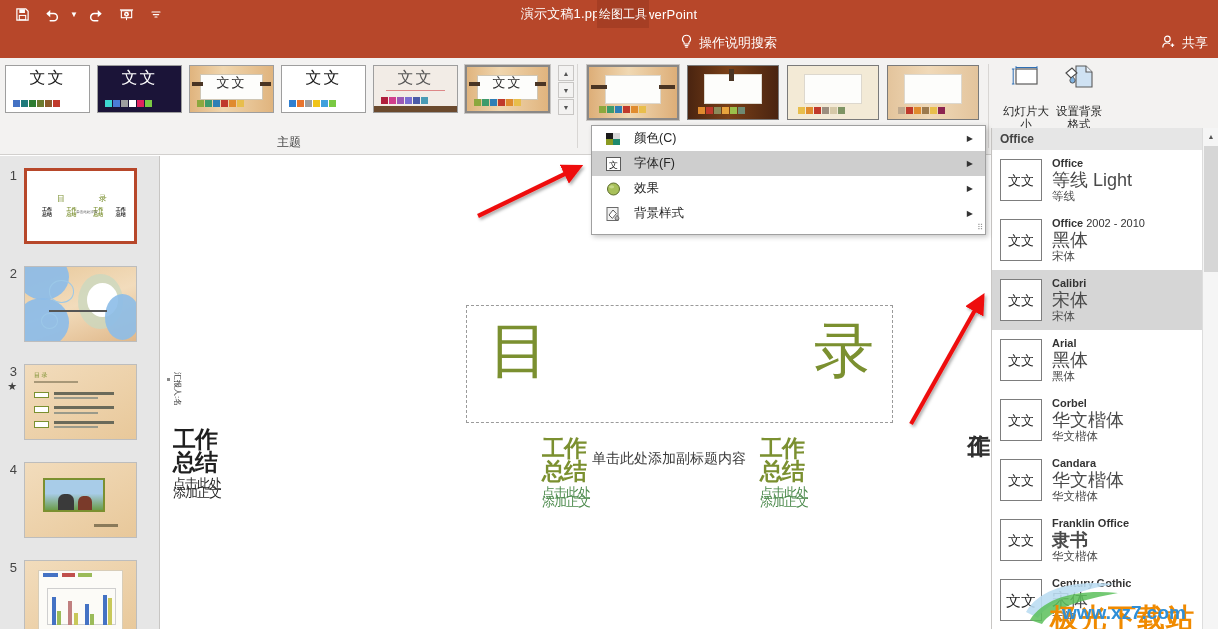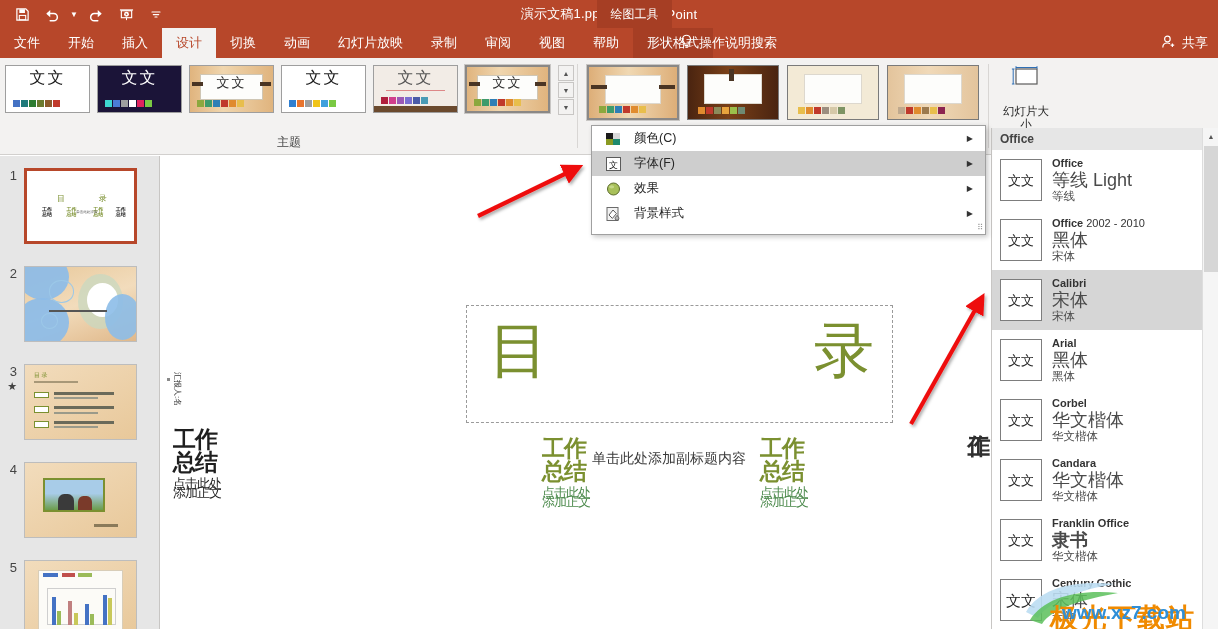--- a/index.html
+++ b/index.html
@@ -23,21 +23,21 @@
   }
   .qat .qbtn svg{ display:block; }
   .qat .caret{ width:12px; height:24px; display:flex; align-items:center; justify-content:center; font-size:8px; }
   .title-text{
     position:absolute; left:0; top:0; width:1218px; height:28px;
     display:flex; align-items:center; justify-content:center;
     font-size:13px; color:#fff; white-space:nowrap; letter-spacing:.2px;
   }
   .title-text .sep{ margin:0 7px; opacity:.9; }
   .ctx-tab-label{
-    position:absolute; left:597px; top:0; width:75px; height:28px;
+    position:absolute; left:597px; top:0; width:52px; height:28px;
     display:flex; align-items:center; justify-content:center;
     font-size:12px; color:#fff; background:#A63E24;
   }
   .wincontrols{ position:absolute; right:0; top:0; height:28px; display:flex; align-items:flex-start; }
   .signin{
     margin-top:3px; margin-right:12px; height:20px; padding:0 11px;
     background:#fff; color:#B7472A; font-size:12px;
     display:flex; align-items:center; justify-content:center;
   }
   .ribbonopt{ width:40px; height:28px; display:flex; align-items:center; justify-content:center; color:#fff; }
@@ -276,34 +276,20 @@
       <span>演示文稿1.pptx</span>
       <span class="sep">-</span>
       <span>PowerPoint</span>
     </div>
 
     <div class="ctx-tab-label">绘图工具</div>
 
   </div>
 
   <div class="tabstrip">
-    <div class="tabs">
-      <div class="tab">文件</div>
-      <div class="tab">开始</div>
-      <div class="tab">插入</div>
-      <div class="tab active">设计</div>
-      <div class="tab">切换</div>
-      <div class="tab">动画</div>
-      <div class="tab">幻灯片放映</div>
-      <div class="tab">录制</div>
-      <div class="tab">审阅</div>
-      <div class="tab">视图</div>
-      <div class="tab">帮助</div>
-      <div class="tab ctx">形状格式</div>
-    </div>
 
     <div class="tellme">
       <span>
         <svg width="13" height="15" viewBox="0 0 13 15">
             <path d="M6.5 1.2a4 4 0 0 0-2.4 7.2v1.6h4.8V8.4A4 4 0 0 0 6.5 1.2z" fill="none" stroke="#fff" stroke-width="1.1"></path>
             <path d="M4.6 11.6h3.8M5.2 13.3h2.6" stroke="#fff" stroke-width="1.1"></path>
           </svg>
       </span>
       <span>操作说明搜索</span>
     </div>
@@ -476,20 +462,31 @@
     <div class="grp-custom">
       <div class="bigbtn" style="left:5px">
         <div class="ic">
           <svg width="32" height="24" viewBox="0 0 32 24">
               <rect x="6" y="4" width="21" height="15" fill="#fff" stroke="#5B5B5B" stroke-width="1.2"></rect>
               <path d="M6 2.5h21M6 1.2v2.6M27 1.2v2.6" stroke="#2F6FB5" stroke-width="1"></path>
               <path d="M3.2 4v15M1.9 4h2.6M1.9 19h2.6" stroke="#2F6FB5" stroke-width="1"></path>
             </svg>
         </div>
         <span>幻灯片大小</span>
+      </div>
+      <div class="bigbtn" style="left:58px">
+        <div class="ic">
+          <svg width="32" height="26" viewBox="0 0 32 26">
+              <path d="M13 2h10l6 6v15H13z" fill="#CFE2F3" stroke="#5B5B5B" stroke-width="1.1"></path>
+              <path d="M23 2v6h6" fill="#EAF2FA" stroke="#5B5B5B" stroke-width="1.1"></path>
+              <path d="M3 9l6-5 5 5-6 5z" fill="#fff" stroke="#4A4A4A" stroke-width="1.1"></path>
+              <path d="M9.5 12.5c1.6 1.8 2.6 2.9 2.6 4a2.6 2.6 0 1 1-5.2 0c0-1.1 1-2.2 2.6-4z" fill="#7FB2E0" stroke="#4A4A4A" stroke-width=".9"></path>
+            </svg>
+        </div>
+        <span>设置背景格式</span>
       </div>
     </div>
   </div>
 
   <div class="slidepanel">
 
     <div class="slide-item" style="top:12px">
       <div class="slide-num">1</div>
       <div class="slide-thumb cur" style="background:#fff">
         <div style="position:absolute;left:28%;top:32%;font-size:8px;color:#7B9030">目</div>

